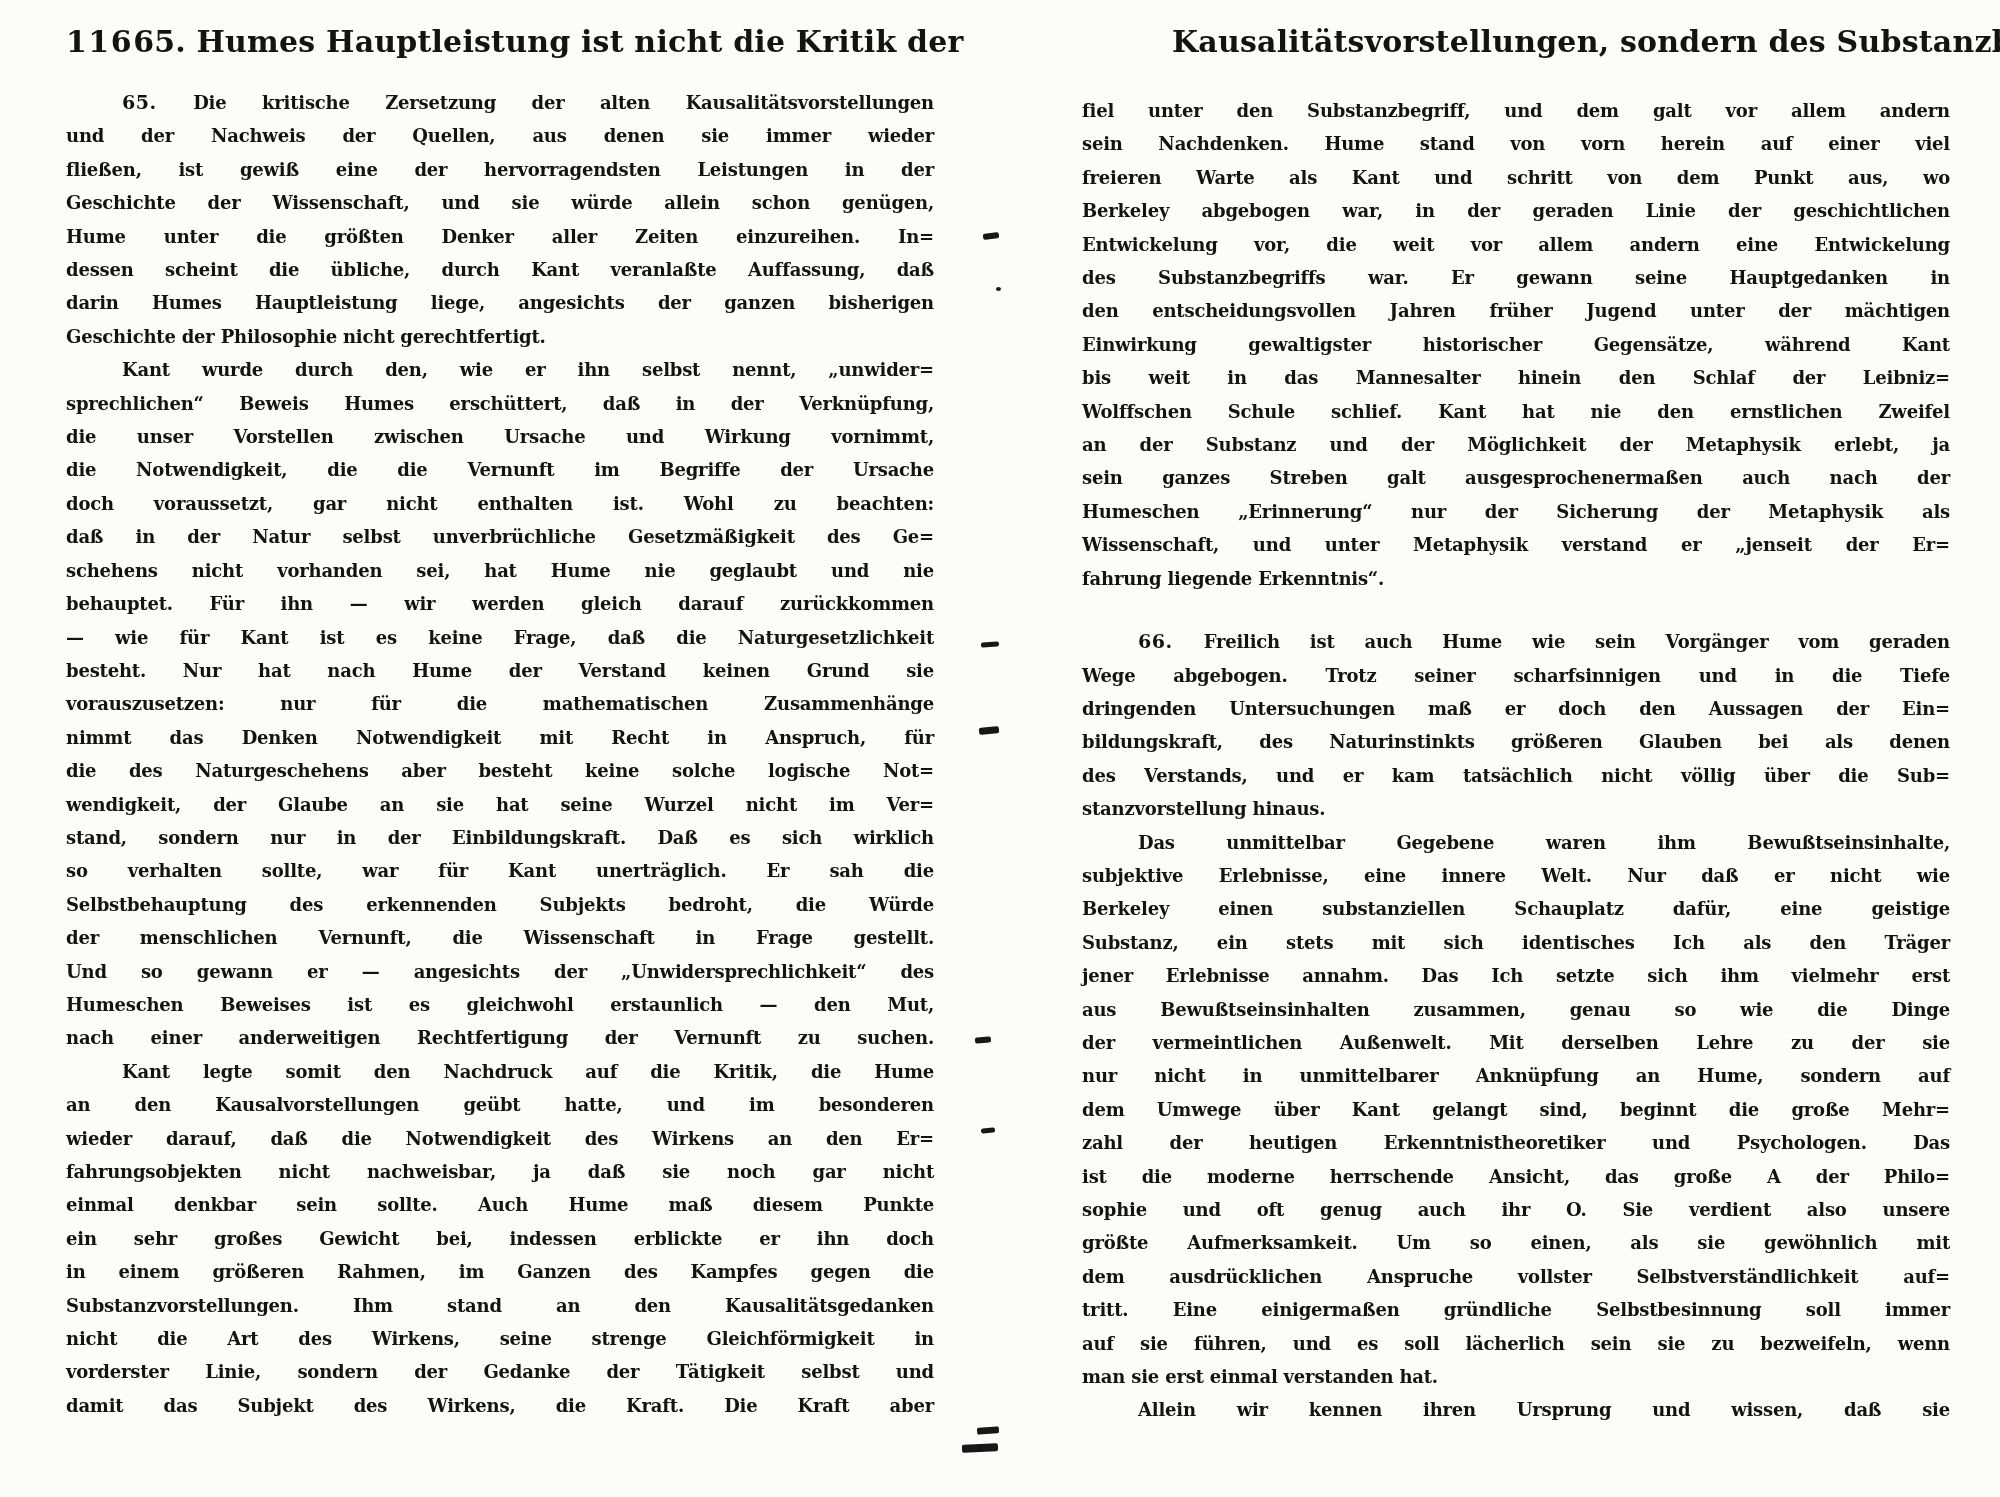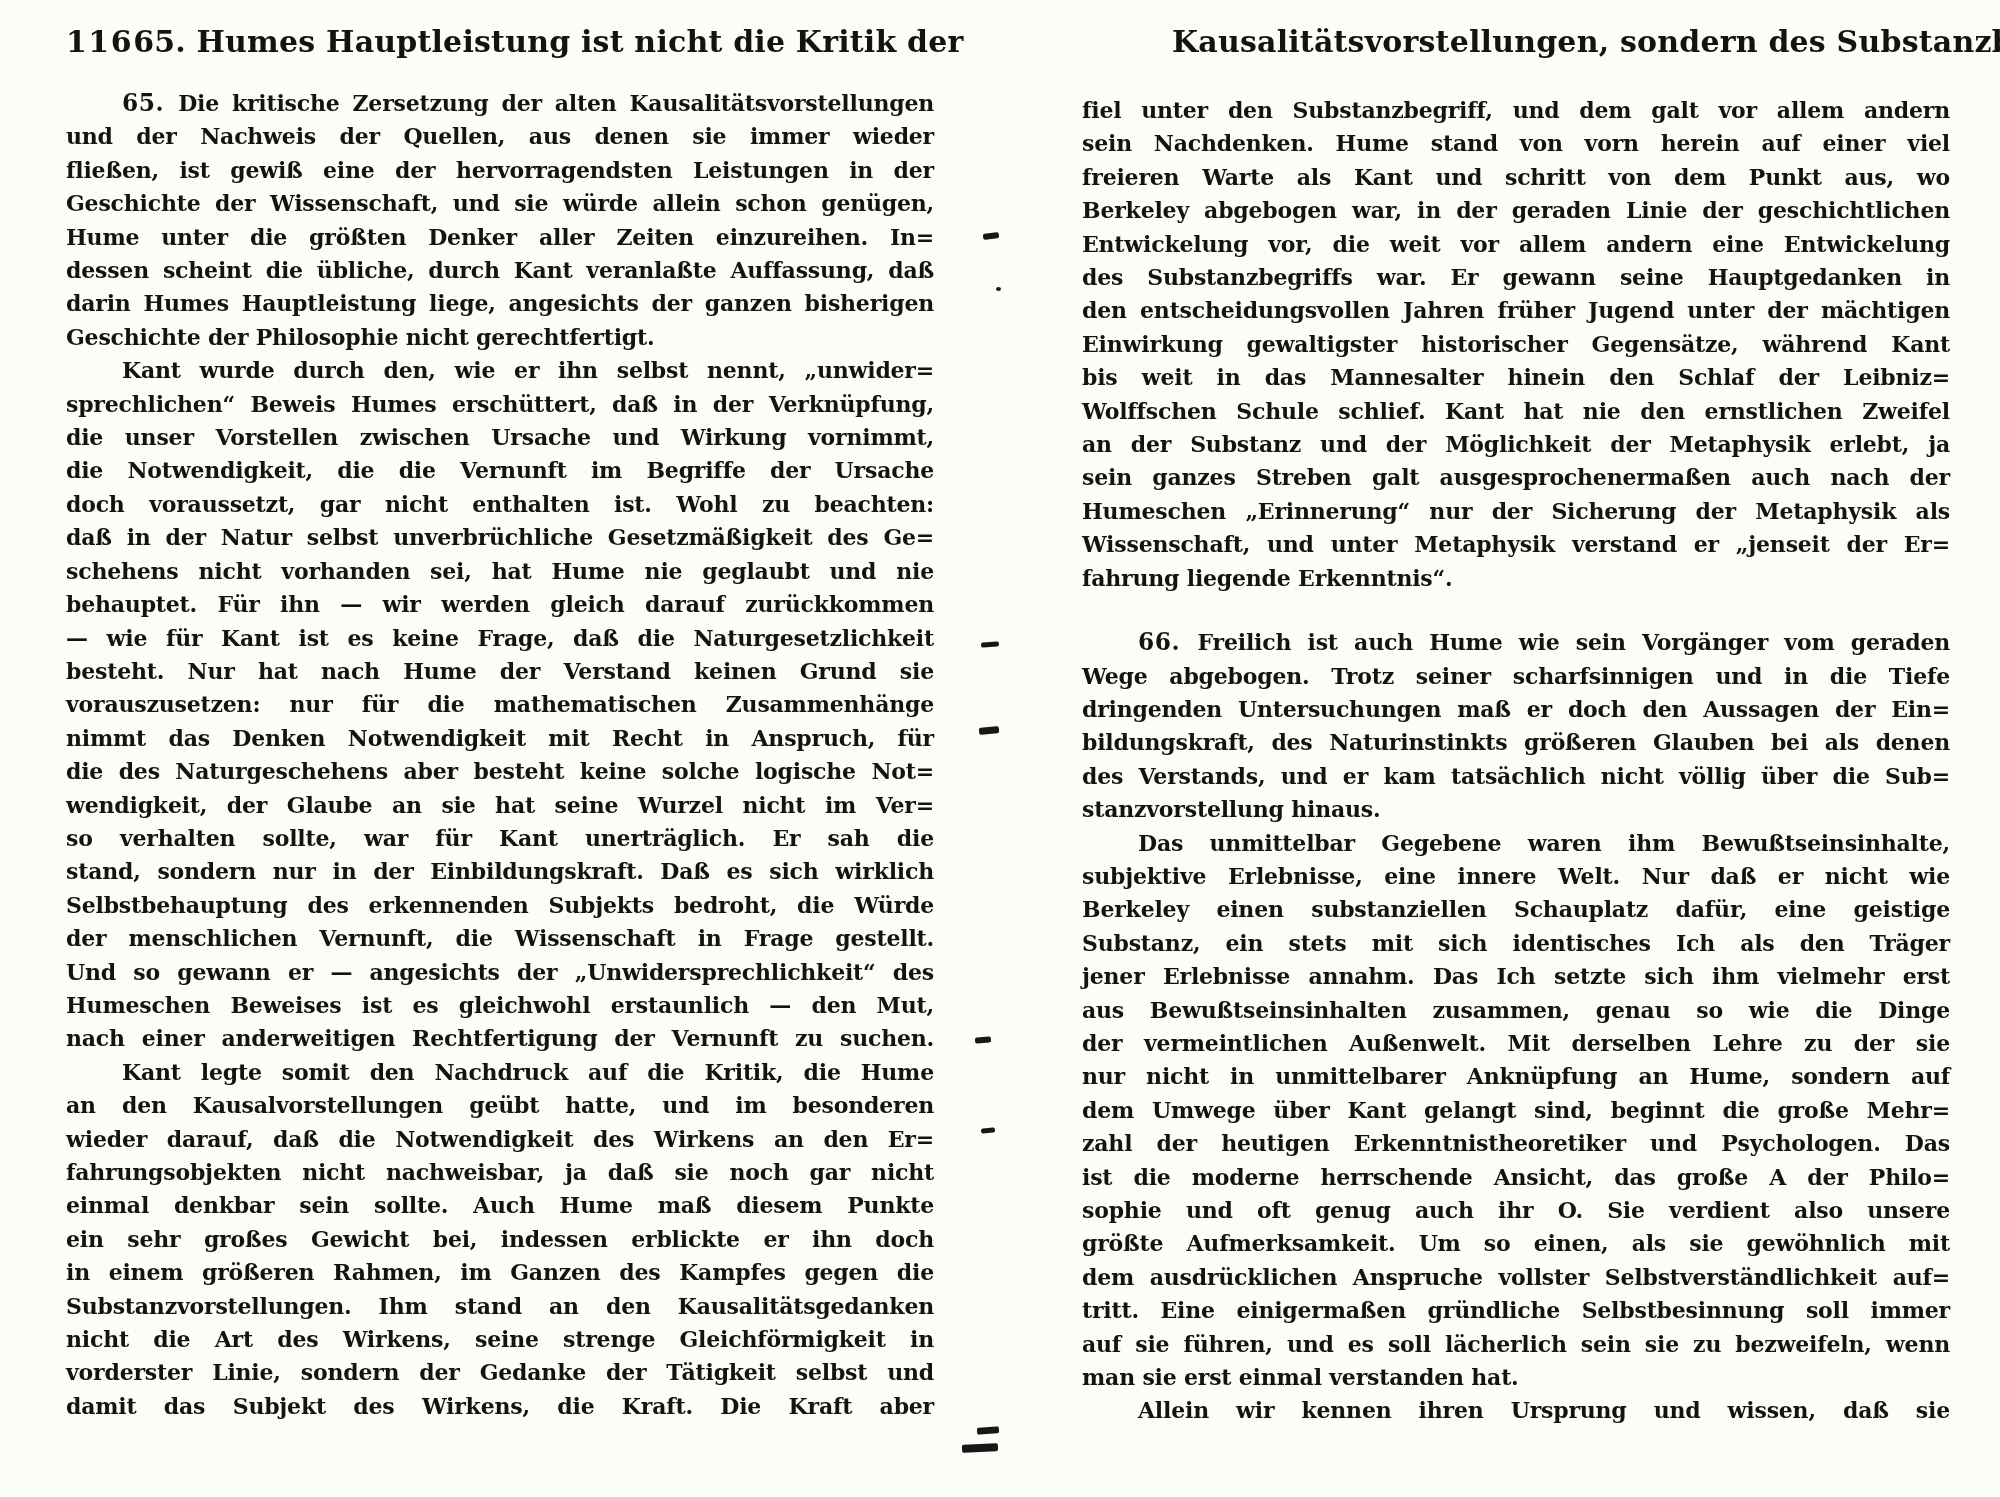--- a/index.html
+++ b/index.html
@@ -13,21 +13,21 @@
   .header-left  { left:66px;  width:868px; }
   .header-right { left:1082px; width:868px; }
   .pagenum { font-weight:bold; font-size:30px; letter-spacing:1.5px; }
   .header-left .pagenum { width:100px; }
   .running { font-weight:700; font-size:30px; white-space:nowrap; letter-spacing:0.2px; }
   .header-right .running { margin-left:90px; }
   .header-right .spacer { flex:1; }
 
   .col {
     position:absolute; width:868px;
-    font-size:22px; font-weight:700; letter-spacing:-0.2px;
+    font-size:18px; font-weight:700; letter-spacing:-0.2px;
   }
   .col-left  { left:66px;  top:86px; }
   .col-right { left:1082px; top:94px; }
 
   .para { margin:0; }
   .para.gap { margin-top:30px; }
   .line {
     line-height:33.4px;
     text-align:justify;
     text-align-last:justify;
@@ -74,22 +74,22 @@
         <div class="line">doch voraussetzt, gar nicht enthalten ist. Wohl zu beachten:</div>
         <div class="line">daß in der Natur selbst unverbrüchliche Gesetzmäßigkeit des Ge=</div>
         <div class="line">schehens nicht vorhanden sei, hat Hume nie geglaubt und nie</div>
         <div class="line">behauptet. Für ihn — wir werden gleich darauf zurückkommen</div>
         <div class="line">— wie für Kant ist es keine Frage, daß die Naturgesetzlichkeit</div>
         <div class="line">besteht. Nur hat nach Hume der Verstand keinen Grund sie</div>
         <div class="line">vorauszusetzen: nur für die mathematischen Zusammenhänge</div>
         <div class="line">nimmt das Denken Notwendigkeit mit Recht in Anspruch, für</div>
         <div class="line">die des Naturgeschehens aber besteht keine solche logische Not=</div>
         <div class="line">wendigkeit, der Glaube an sie hat seine Wurzel nicht im Ver=</div>
+        <div class="line">stand, sondern nur in der Einbildungskraft. Daß es sich wirklich</div>
         <div class="line">so verhalten sollte, war für Kant unerträglich. Er sah die</div>
-        <div class="line">stand, sondern nur in der Einbildungskraft. Daß es sich wirklich</div>
         <div class="line">Selbstbehauptung des erkennenden Subjekts bedroht, die Würde</div>
         <div class="line">der menschlichen Vernunft, die Wissenschaft in Frage gestellt.</div>
         <div class="line">Und so gewann er — angesichts der „Unwidersprechlichkeit“ des</div>
         <div class="line">Humeschen Beweises ist es gleichwohl erstaunlich — den Mut,</div>
         <div class="line">nach einer anderweitigen Rechtfertigung der Vernunft zu suchen.</div>
       </div>
       <div class="para">
         <div class="line indent">Kant legte somit den Nachdruck auf die Kritik, die Hume</div>
         <div class="line">an den Kausalvorstellungen geübt hatte, und im besonderen</div>
         <div class="line">wieder darauf, daß die Notwendigkeit des Wirkens an den Er=</div>

